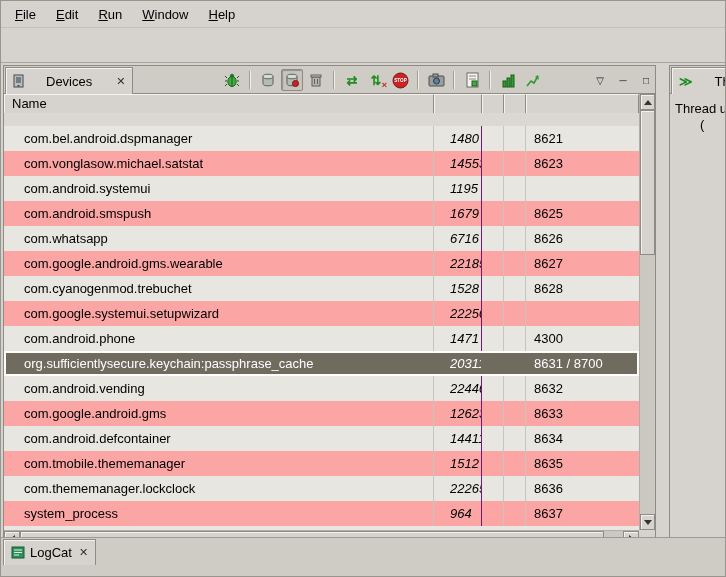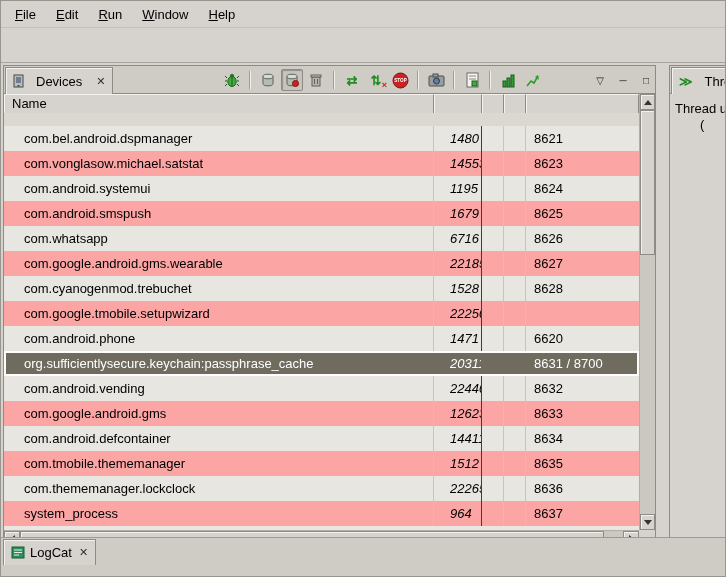--- a/index.html
+++ b/index.html
@@ -25,21 +25,21 @@
   
   .devices-panel {
     position:absolute; left:2px; top:64px; width:653px; height:483px;
     border:1px solid #8e8b84; background:#d6d3ce;
   }
   .tabbar { position:absolute; left:0; top:0; right:0; height:28px; border-bottom:1px solid #8e8b84; background:#cfccc6; }
   .tab {
     position:absolute; left:1px; top:1px; height:27px; background:#d6d3ce;
     border:1px solid #8e8b84; border-bottom:none;
     box-shadow: inset 1px 1px 0 #f2f1ee;
-    display:flex; align-items:center; gap:12px; padding:0 7px; white-space:nowrap;
+    display:flex; align-items:center; gap:22px; padding:0 7px; white-space:nowrap;
   }
   .tab-close { font-size:11px; color:#333; padding-left:2px; cursor:default; }
 
   
   .panel-toolbar { position:absolute; left:216px; top:2px; height:24px; display:flex; align-items:center; }
   .tbtn { width:22px; height:22px; display:flex; align-items:center; justify-content:center; margin:0 1px; }
   .tbtn.pressed { border:1px solid #8e8b84; background:#c7c4be; box-shadow: inset 1px 1px 1px #94918b; border-radius:2px; }
   .tsep { width:0; height:18px; border-left:1px solid #a39f98; border-right:1px solid #f0efec; margin:0 5px; }
   .green-glyph { color:#1f8c1f; font-weight:bold; font-size:13px; line-height:1; }
   .red-x { position:absolute; color:#cc2222; font-size:9px; font-weight:bold; right:0; bottom:1px; }
@@ -251,21 +251,20 @@
           <div class="cell cell-pid">14553</div>
           <div class="cell cell-sp3"></div>
           <div class="cell cell-sp4"></div>
           <div class="cell cell-port">8623</div>
         </div>
         <div class="trow even">
           <div class="cell cell-name">com.android.systemui</div>
           <div class="cell cell-pid">1195</div>
           <div class="cell cell-sp3"></div>
           <div class="cell cell-sp4"></div>
-          <div class="cell cell-port">8624</div>
         </div>
         <div class="trow odd">
           <div class="cell cell-name">com.android.smspush</div>
           <div class="cell cell-pid">1679</div>
           <div class="cell cell-sp3"></div>
           <div class="cell cell-sp4"></div>
           <div class="cell cell-port">8625</div>
         </div>
         <div class="trow even">
           <div class="cell cell-name">com.whatsapp</div>
@@ -282,31 +281,31 @@
           <div class="cell cell-port">8627</div>
         </div>
         <div class="trow even">
           <div class="cell cell-name">com.cyanogenmod.trebuchet</div>
           <div class="cell cell-pid">1528</div>
           <div class="cell cell-sp3"></div>
           <div class="cell cell-sp4"></div>
           <div class="cell cell-port">8628</div>
         </div>
         <div class="trow odd">
-          <div class="cell cell-name">com.google.tmobile.setupwizard</div>
+          <div class="cell cell-name">com.google.systemui.setupwizard</div>
           <div class="cell cell-pid">22250</div>
           <div class="cell cell-sp3"></div>
           <div class="cell cell-sp4"></div>
         </div>
         <div class="trow even">
           <div class="cell cell-name">com.android.phone</div>
           <div class="cell cell-pid">1471</div>
           <div class="cell cell-sp3"></div>
           <div class="cell cell-sp4"></div>
-          <div class="cell cell-port">6620</div>
+          <div class="cell cell-port">4300</div>
         </div>
         <div class="trow odd selected">
           <div class="cell cell-name">org.sufficientlysecure.keychain:passphrase_cache</div>
           <div class="cell cell-pid">20311</div>
           <div class="cell cell-sp3"></div>
           <div class="cell cell-sp4"></div>
           <div class="cell cell-port">8631 / 8700</div>
         </div>
         <div class="trow even">
           <div class="cell cell-name">com.android.vending</div>

